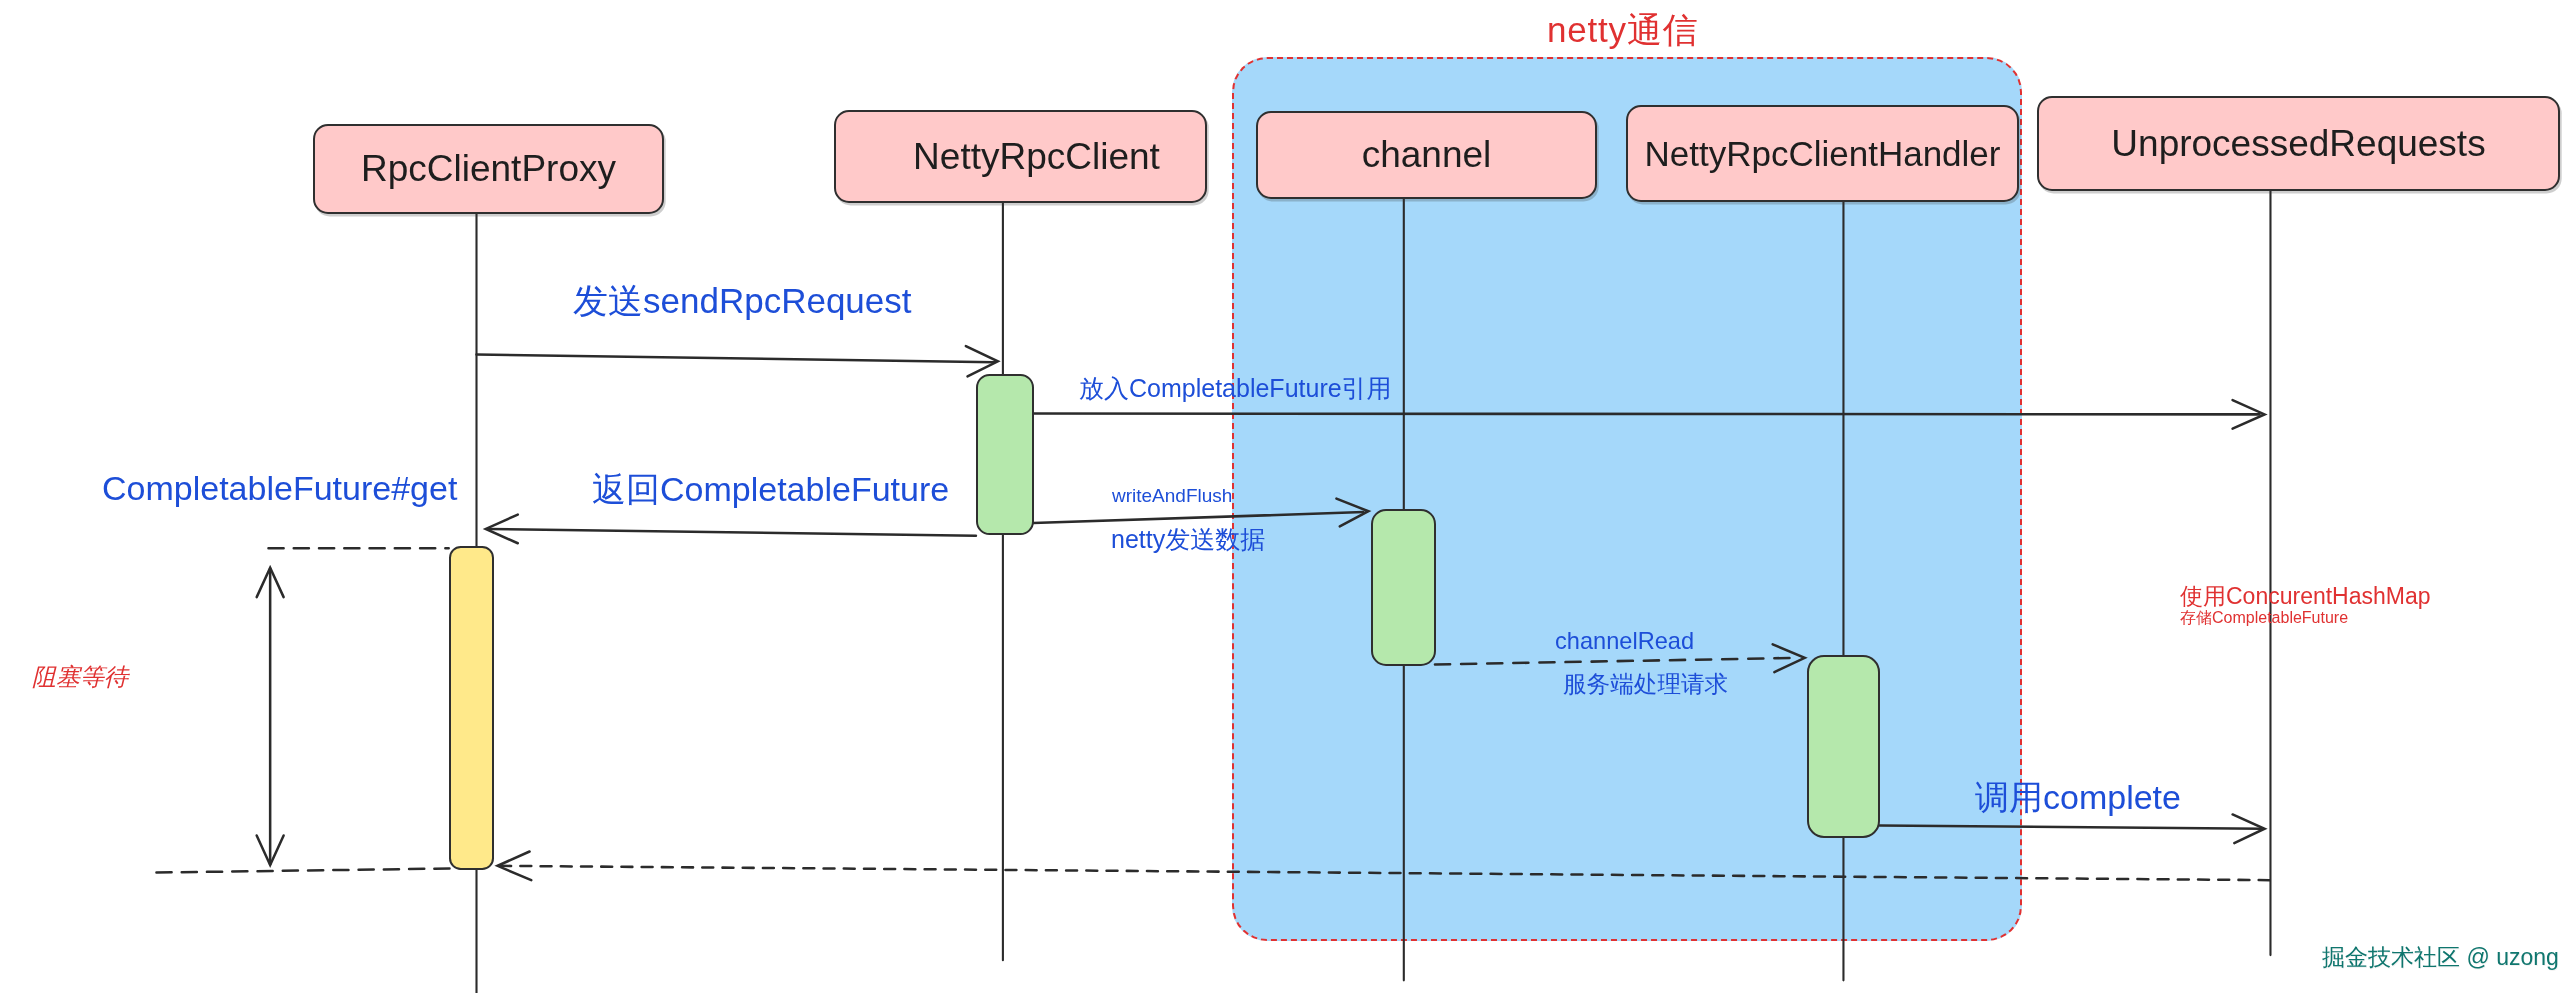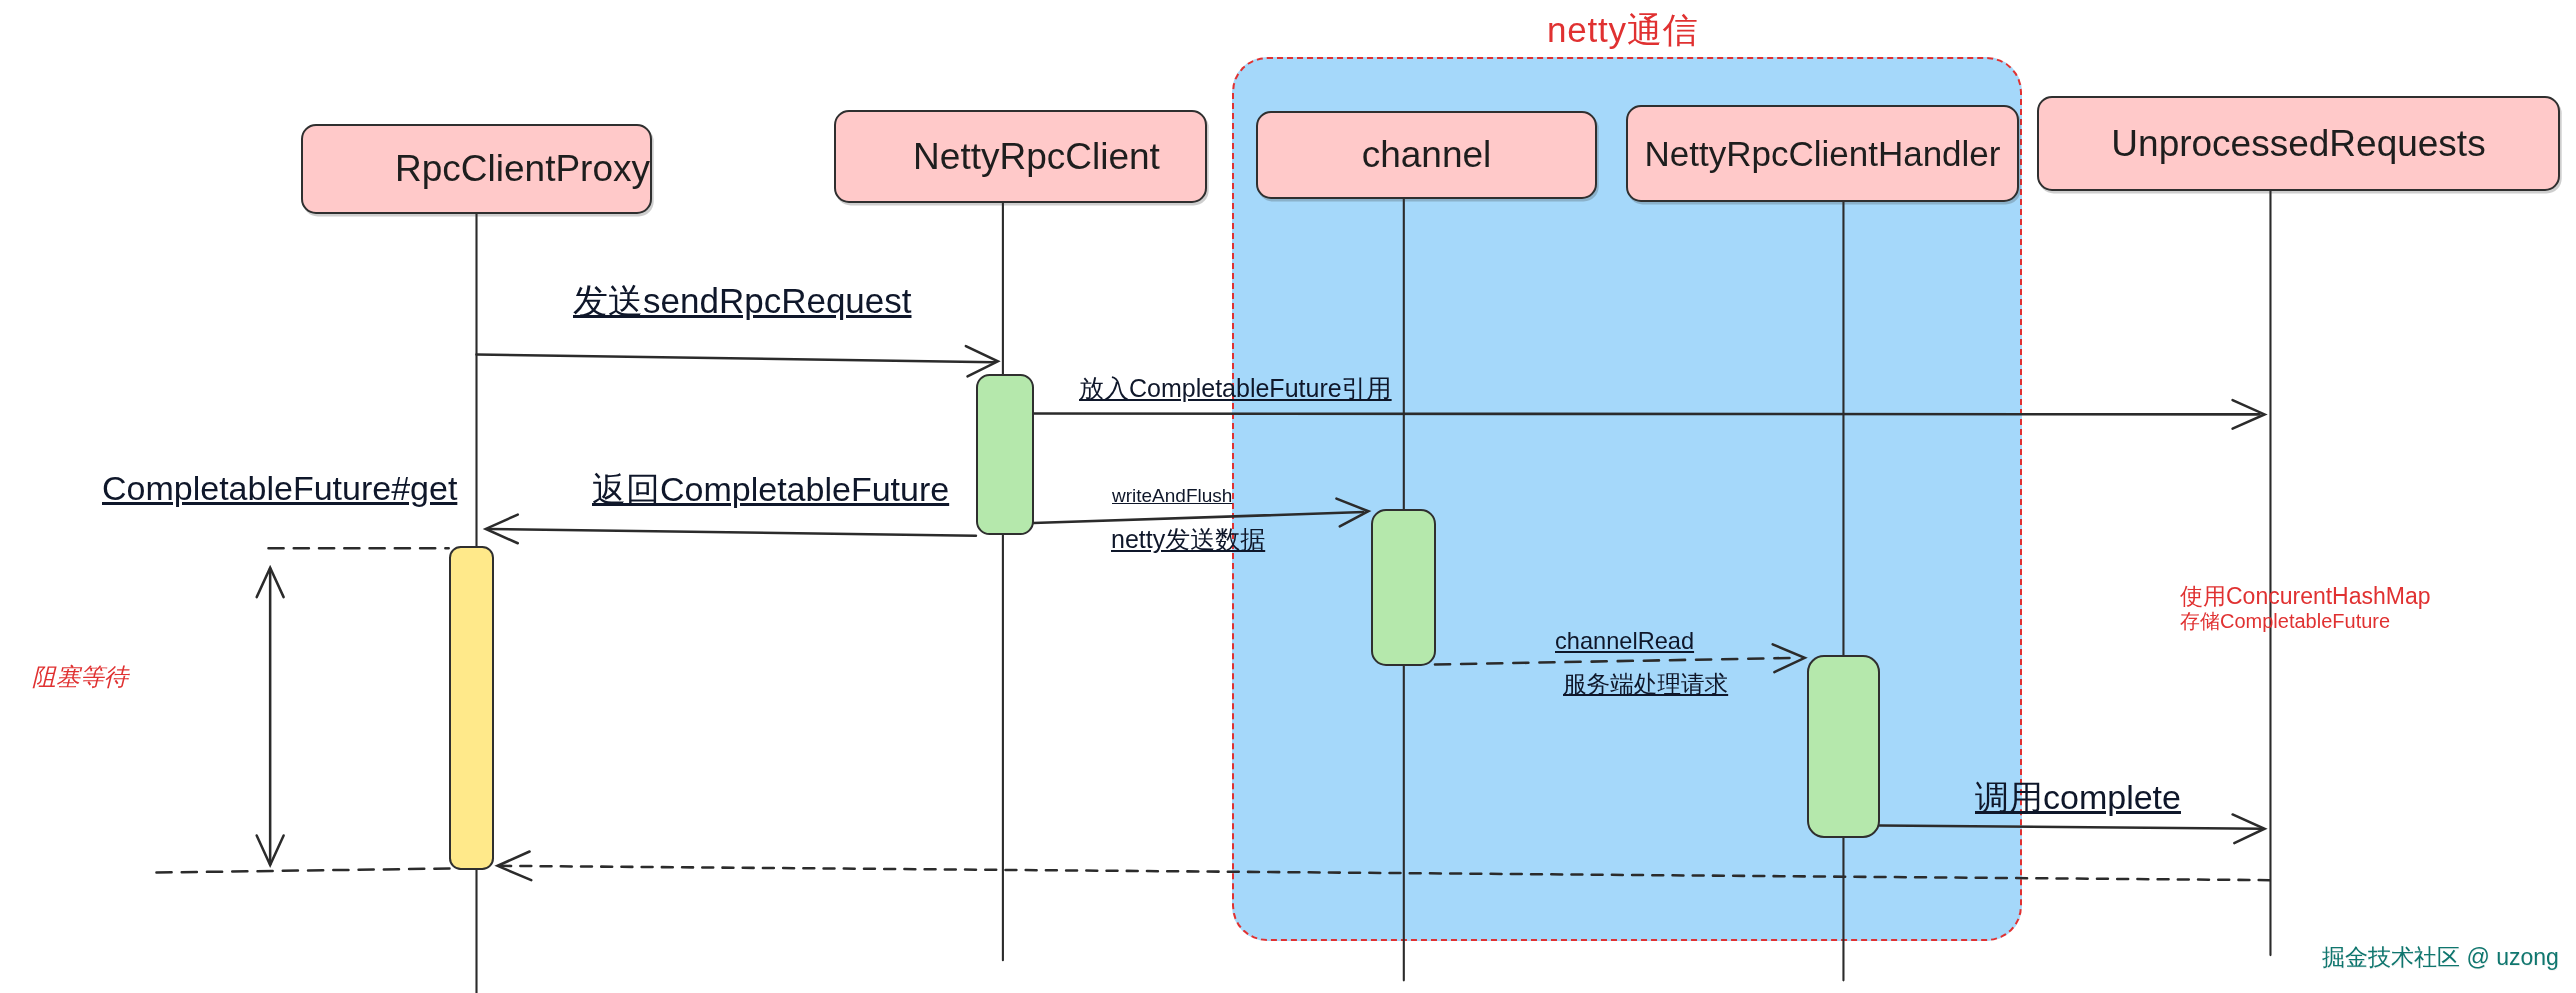--- a/index.html
+++ b/index.html
@@ -18,51 +18,51 @@
     left:1547px;top:6.7px;width:337px;
     font-size:35px;color:#e03131;z-index:4;letter-spacing:0.8px;
   }
   
   .actor{
     background:#ffc9c9;border:2.5px solid #2f2f2f;border-radius:15px;
     display:flex;align-items:center;justify-content:center;
     font-size:37px;color:#1e1e1e;z-index:3;
     box-shadow:1.7px 2.5px 0 rgba(60,60,60,.25);
   }
-  #actor-rpc-client-proxy{left:301px;top:124px;width:347px;height:86px;justify-content:flex-end;}
+  #actor-rpc-client-proxy{left:313px;top:124px;width:347px;height:86px;}
   #actor-netty-rpc-client{left:834px;top:110px;width:337px;height:89px;padding-left:32px;}
   #actor-channel{left:1256px;top:111px;width:337px;height:84px;}
   #actor-netty-rpc-client-handler{left:1626px;top:105px;width:389px;height:93px;font-size:35px;}
   #actor-unprocessed-requests{left:2037px;top:96px;width:519px;height:91px;}
   
   .bar{border:2.5px solid #2f2f2f;z-index:3;}
   .bar.green{background:#b5e8ac;}
   .bar.yellow{background:#ffe98a;}
   #bar-netty-client{left:976px;top:374px;width:54px;height:157px;border-radius:13.5px;}
   #bar-channel{left:1371px;top:509px;width:61px;height:153px;border-radius:15px;}
   #bar-handler{left:1807px;top:655px;width:69px;height:179px;border-radius:17px;}
   #bar-proxy-wait{left:449px;top:546px;width:41px;height:320px;border-radius:11.8px;}
   
   #lines{left:0;top:0;width:2576px;height:993px;z-index:2;}
   
-  .msg{z-index:4;white-space:nowrap;color:#0f172a;text-decoration:underline;}
+  .msg{z-index:4;white-space:nowrap;color:#1d4ed8;}
   #lbl-send-rpc{left:573px;top:278px;font-size:35px;}
   #lbl-put-future{left:1079px;top:372px;font-size:25px;text-align:center;}
   #lbl-future-get{left:102px;top:469px;font-size:34px;}
   #lbl-return-future{left:592px;top:467px;font-size:34px;}
   #lbl-write-flush{left:1112px;top:485px;font-size:19px;}
   #lbl-netty-send{left:1111px;top:523px;font-size:25px;}
   #lbl-channel-read{left:1555px;top:628px;font-size:23.6px;}
   #lbl-server-handle{left:1563px;top:668px;font-size:23.6px;}
   #lbl-future-complete{left:538px;top:799px;font-size:32px;}
   #lbl-call-complete{left:1975px;top:775px;font-size:34px;}
   .note-red{z-index:4;white-space:nowrap;color:#e03131;}
   #note-blocking{left:32px;top:661px;font-size:24px;font-style:italic;}
   #note-hashmap-1{left:2180px;top:581px;font-size:23px;}
-  #note-hashmap-2{left:2180px;top:608px;font-size:20px;}
+  #note-hashmap-2{left:2180px;top:608px;font-size:16px;}
   #watermark{
     left:2322px;top:942px;font-size:23px;color:#0f766e;z-index:4;white-space:nowrap;
     text-shadow:0.8px 0.8px 0 #f2f2f2;
   }
 </style>
 </head>
 <body>
 
 <div id="stage">
 

